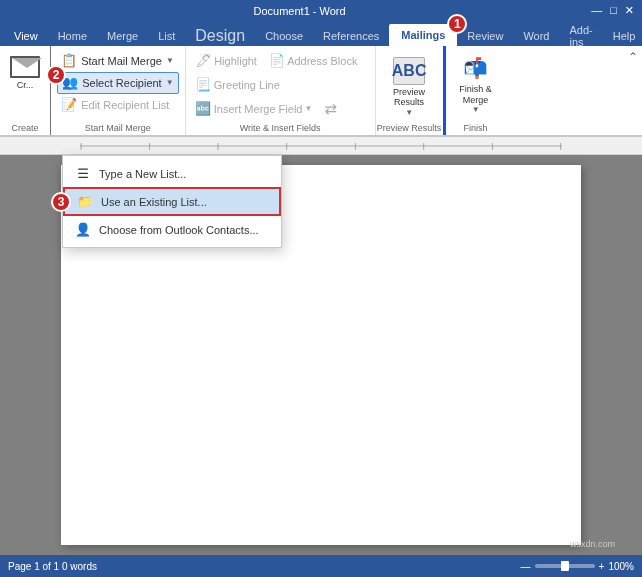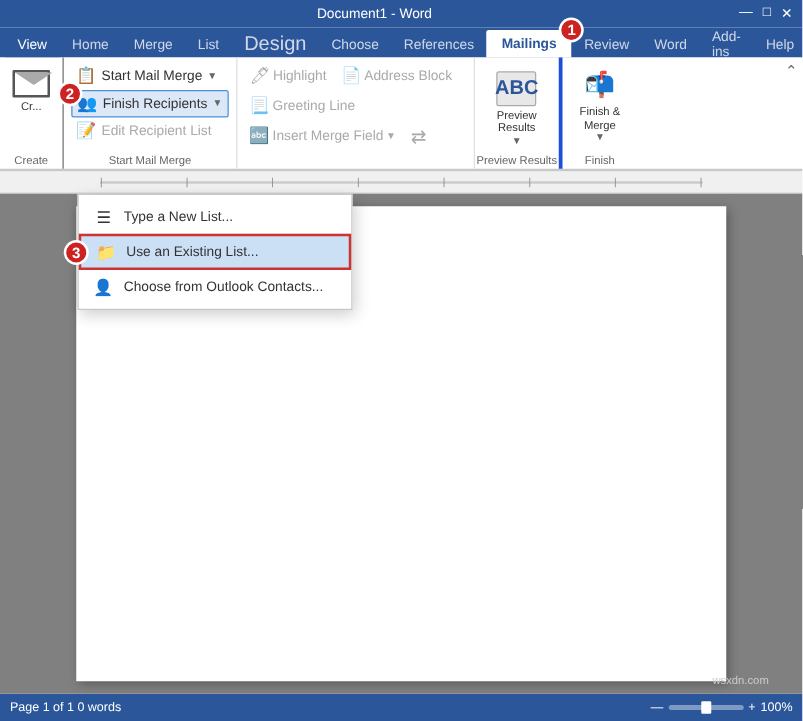--- a/index.html
+++ b/index.html
@@ -53,21 +53,21 @@
     </div>
 
     <div style="display:flex; flex-direction:column; padding:4px 6px; border-right:1px solid #e0e0e0; min-width:115px; position:relative; padding-bottom:16px;">
       <div style="display:flex; align-items:center; gap:4px; padding:2px 4px; cursor:pointer; border-radius:2px; height:22px;">
         <span style="font-size:13px;">📋</span>
         <span style="font-size:11px; color:#333;">Start Mail Merge</span>
         <span style="font-size:8px; color:#666;">▼</span>
       </div>
       <div class="selected-recipients-btn" style="display:flex; align-items:center; gap:4px; padding:2px 4px; cursor:pointer; border-radius:2px; height:22px; background:#dce8f8; border:1px solid #4a90d9; position:relative;">
         <span style="font-size:13px;">👥</span>
-        <span style="font-size:11px; color:#333;">Finish Recipients</span>
+        <span style="font-size:11px; color:#333;">Select Recipient</span>
         <span style="font-size:8px; color:#666;">▼</span>
         <div style="position:absolute; left:-12px; top:-8px; width:20px; height:20px; background:#cc2222; border-radius:50%; color:#fff; font-weight:bold; font-size:12px; display:flex; align-items:center; justify-content:center; border:2px solid #fff; z-index:300;">2</div>
       </div>
       <div style="display:flex; align-items:center; gap:4px; padding:2px 4px; cursor:pointer; border-radius:2px; height:22px; color:#aaa;">
         <span style="font-size:13px; color:#aaa;">📝</span>
         <span style="font-size:11px; color:#aaa;">Edit Recipient List</span>
       </div>
       <span style="font-size:9px; color:#666; position:absolute; bottom:2px; left:0; right:0; text-align:center;">Start Mail Merge</span>
     </div>
 
@@ -91,20 +91,21 @@
       <div style="display:flex; align-items:center; gap:4px;">
         <div style="display:flex; align-items:center; gap:2px; padding:2px 4px; cursor:pointer; height:22px; color:#aaa;">
           <span style="font-size:13px; color:#aaa;">🔤</span>
           <span style="font-size:11px; color:#aaa;">Insert Merge Field</span>
           <span style="font-size:8px; color:#aaa;">▼</span>
         </div>
         <div style="padding:2px 4px; cursor:pointer; height:22px; color:#aaa;">
           <span style="font-size:15px; color:#aaa;">⇄</span>
         </div>
       </div>
+      <span style="font-size:9px; color:#666; position:absolute; bottom:2px; left:0; right:0; text-align:center;">Write &amp; Insert Fields</span>
     </div>
 
     <div style="display:flex; flex-direction:column; align-items:center; padding:4px 8px; border-right:3px solid #1d4ed8; min-width:70px; position:relative; padding-bottom:16px;justify-content:flex-end;">
       <div style="display:flex; flex-direction:column; align-items:center; padding:2px 4px; cursor:pointer;">
         <div style="width:32px; height:28px; background:#e8e8e8; border:1px solid #aaa; border-radius:2px; display:flex; align-items:center; justify-content:center; font-size:16px; color:#2b579a; font-weight:bold; margin-top:2px;">ABC</div>
         <span style="font-size:9px; color:#333; text-align:center; line-height:1.2; margin-top:2px;">Preview<br>Results</span>
         <span style="font-size:8px; color:#666;">▼</span>
       </div>
       <span style="font-size:9px; color:#666; position:absolute; bottom:2px;">Preview Results</span>
     </div>

